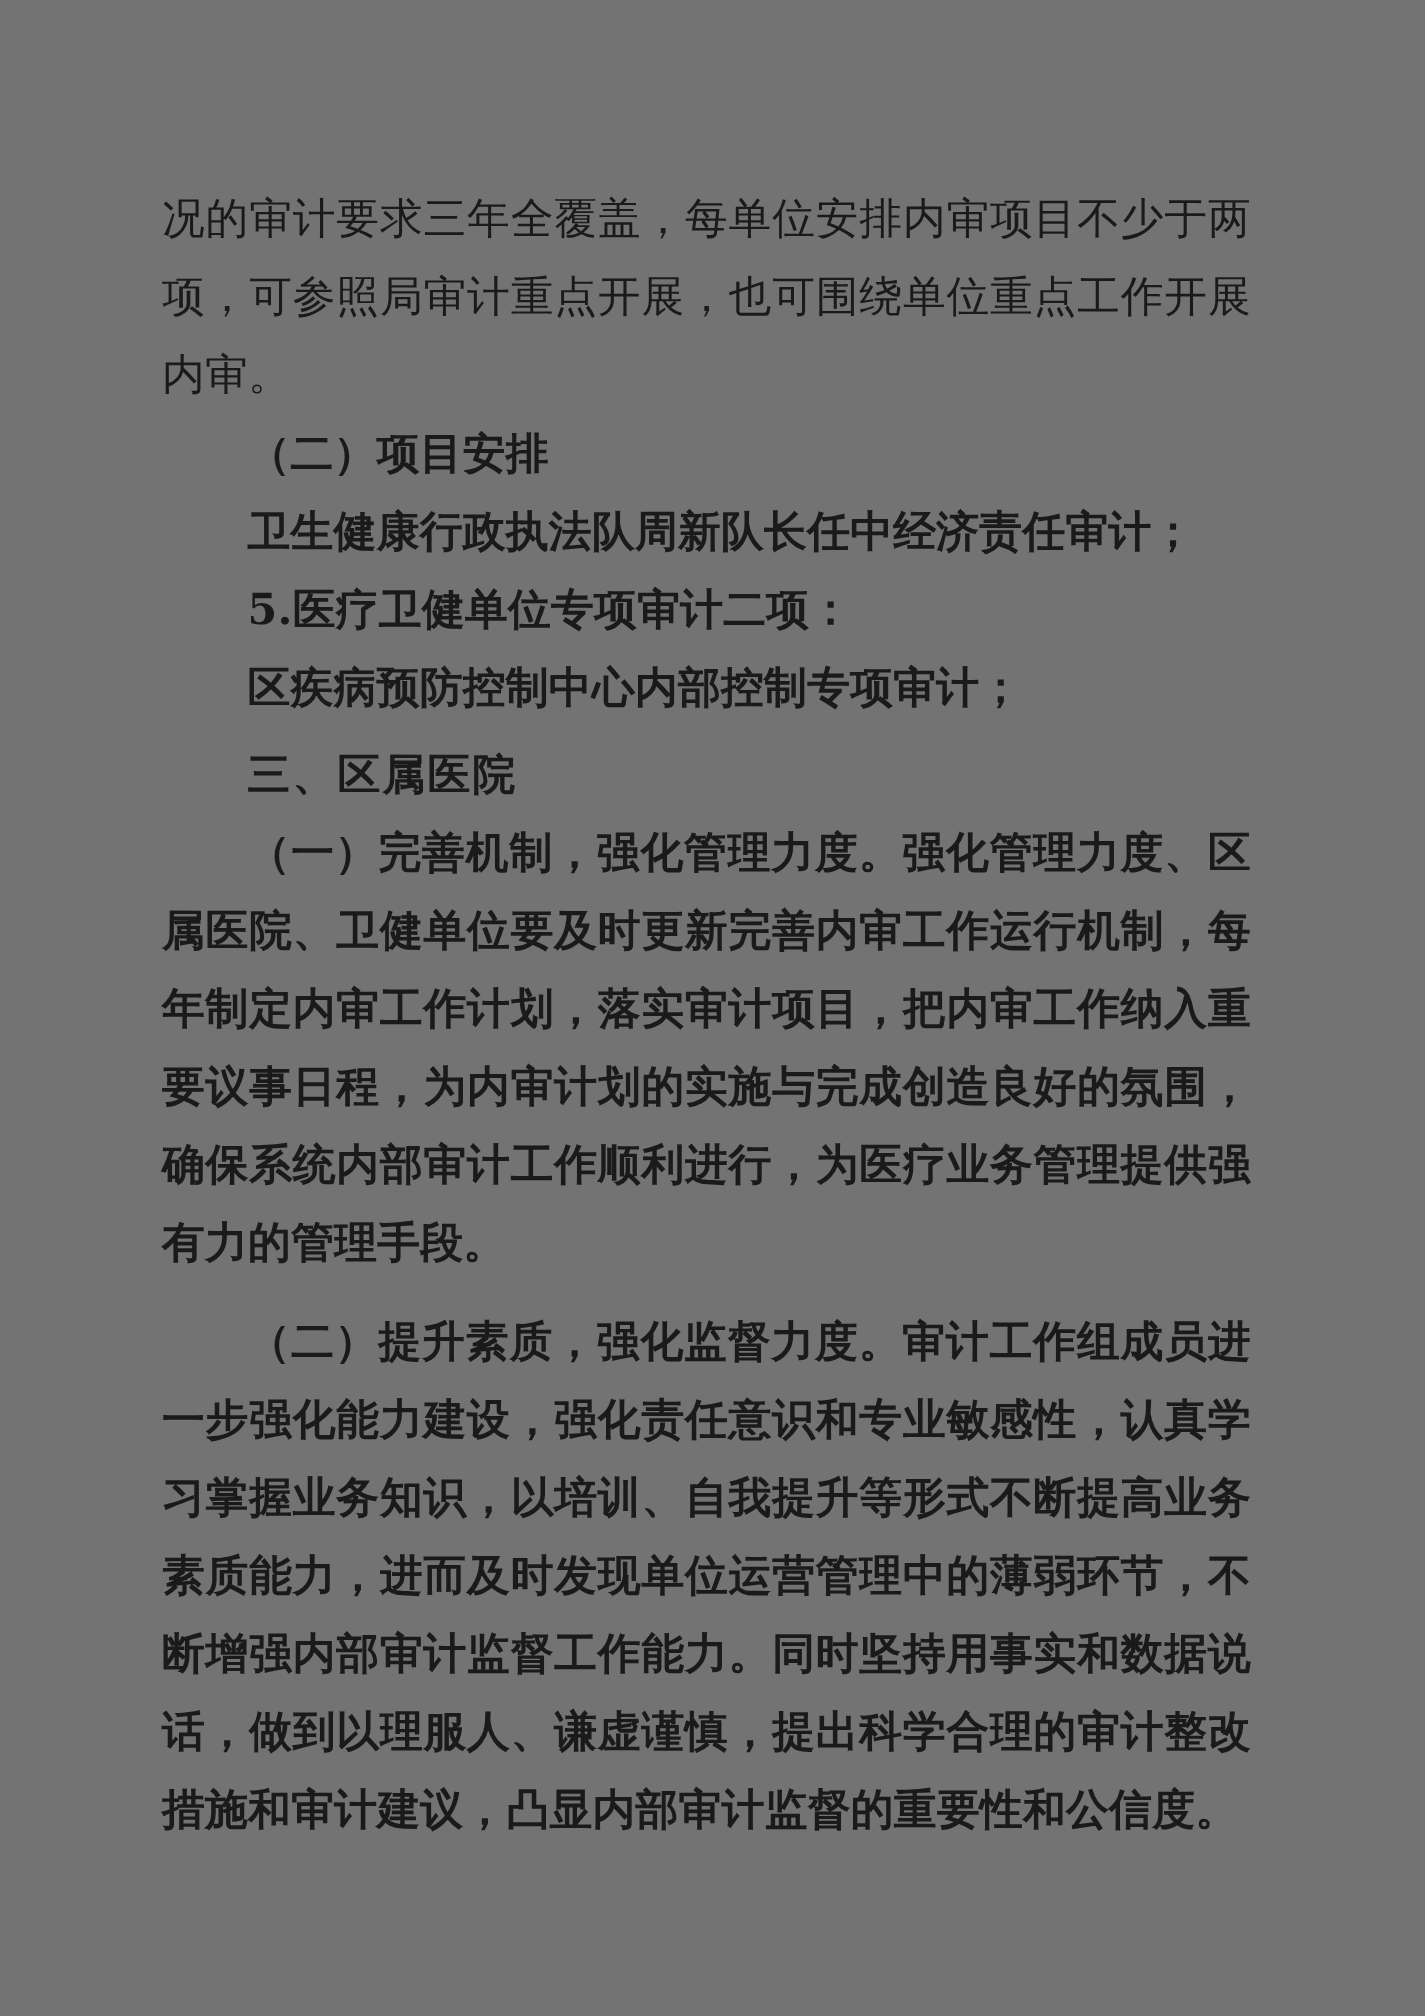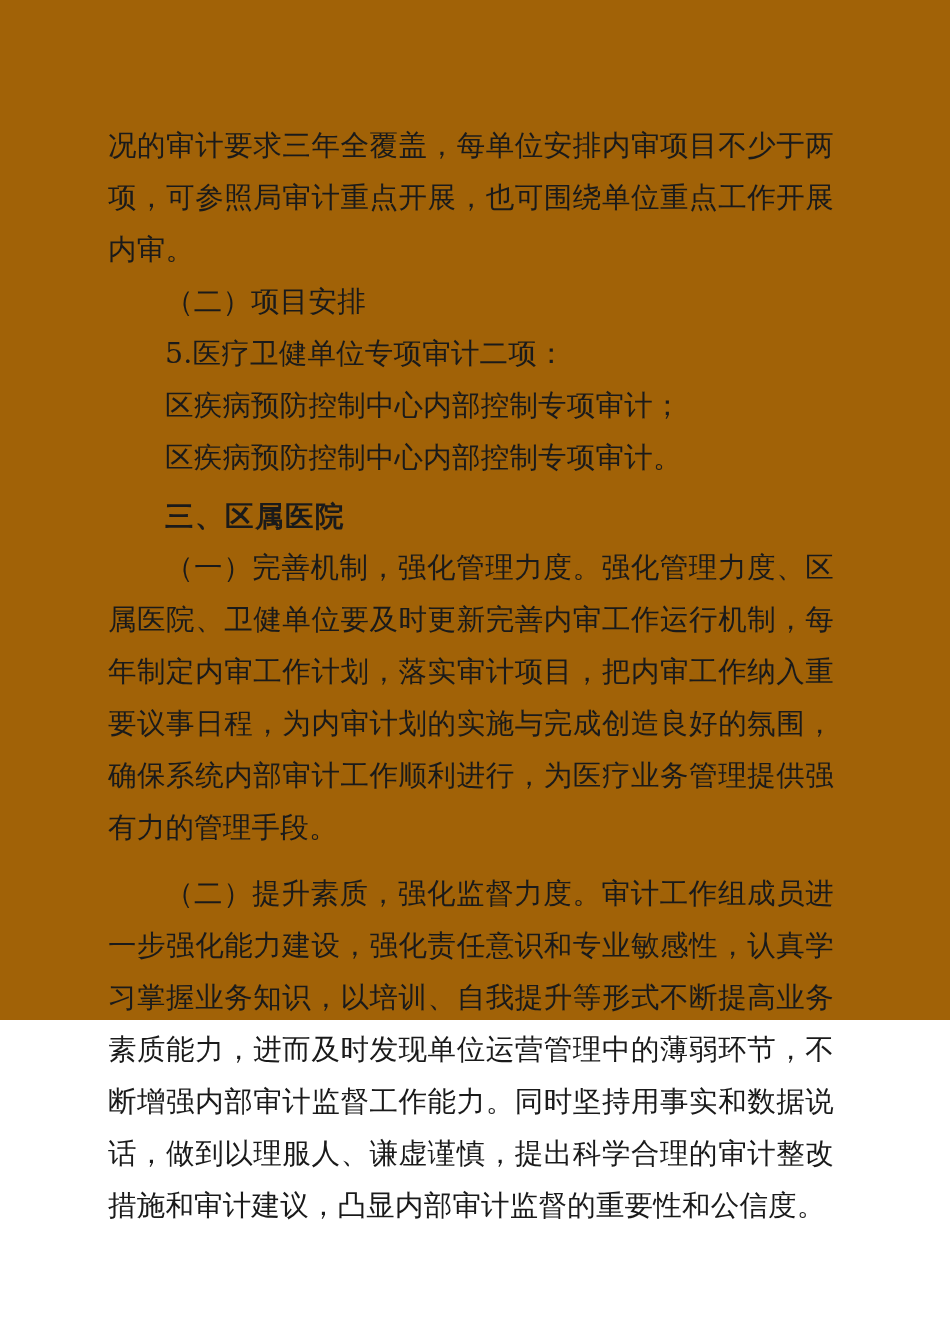--- a/index.html
+++ b/index.html
@@ -10,39 +10,40 @@
   body {
     width: 950px;
     height: 1344px;
     font-family: "DejaVu Serif", "Liberation Serif", serif;
     color: #1a1a1a;
     -webkit-font-smoothing: antialiased;
   }
   .page {
     position: relative;
     width: 950px;
-    height: 1020px;
+    height: 1344px;
     box-sizing: border-box;
     padding: 120px 116px 60px 108px;
-    background: #a16207;
+    background: #737373;
   }
   .doc-body {
     font-size: 28.5px;
     line-height: 52px;
     text-align: justify;
     text-justify: inter-ideograph;
     letter-spacing: 0.2px;
   }
   .para {
     margin: 0;
     text-indent: 0;
     white-space: normal;
   }
   .para.indent {
     text-indent: 2em;
+    font-weight: bold;
   }
   .para.heading {
     text-indent: 2em;
     font-weight: bold;
     letter-spacing: 1.5px;
   }
   .gap-sm {
     height: 6px;
   }
   .gap-md {
@@ -53,27 +54,27 @@
 <body>
 
 <div class="page">
   <div class="doc-body">
 
     <p class="para">况的审计要求三年全覆盖，每单位安排内审项目不少于两项，可参照局审计重点开展，也可围绕单位重点工作开展内审。</p>
 
     <p class="para indent">（二）项目安排</p>
 
 
+    <p class="para indent">卫生健康行政执法队周新队长任中经济责任审计；</p>
 
 
     <p class="para indent">5.医疗卫健单位专项审计二项：</p>
 
     <p class="para indent">区疾病预防控制中心内部控制专项审计；</p>
 
-    <p class="para indent">区疾病预防控制中心内部控制专项审计。</p>
 
     <div class="gap-sm"></div>
 
     <p class="para heading">三、区属医院</p>
 
     <p class="para indent">（一）完善机制，强化管理力度。强化管理力度、区属医院、卫健单位要及时更新完善内审工作运行机制，每年制定内审工作计划，落实审计项目，把内审工作纳入重要议事日程，为内审计划的实施与完成创造良好的氛围，确保系统内部审计工作顺利进行，为医疗业务管理提供强有力的管理手段。</p>
 
     <div class="gap-md"></div>
 
     <p class="para indent">（二）提升素质，强化监督力度。审计工作组成员进一步强化能力建设，强化责任意识和专业敏感性，认真学习掌握业务知识，以培训、自我提升等形式不断提高业务素质能力，进而及时发现单位运营管理中的薄弱环节，不断增强内部审计监督工作能力。同时坚持用事实和数据说话，做到以理服人、谦虚谨慎，提出科学合理的审计整改措施和审计建议，凸显内部审计监督的重要性和公信度。</p>

